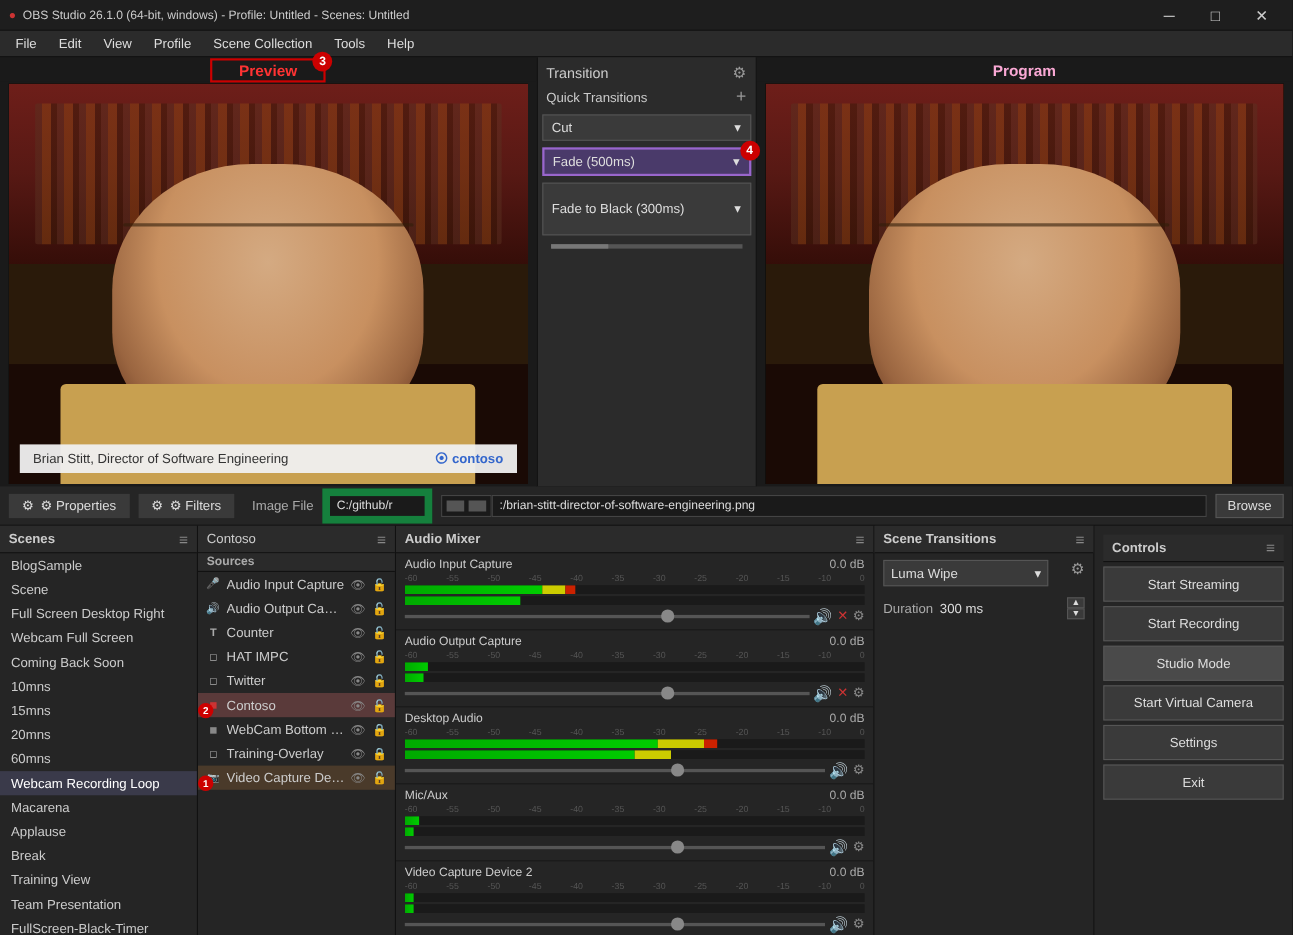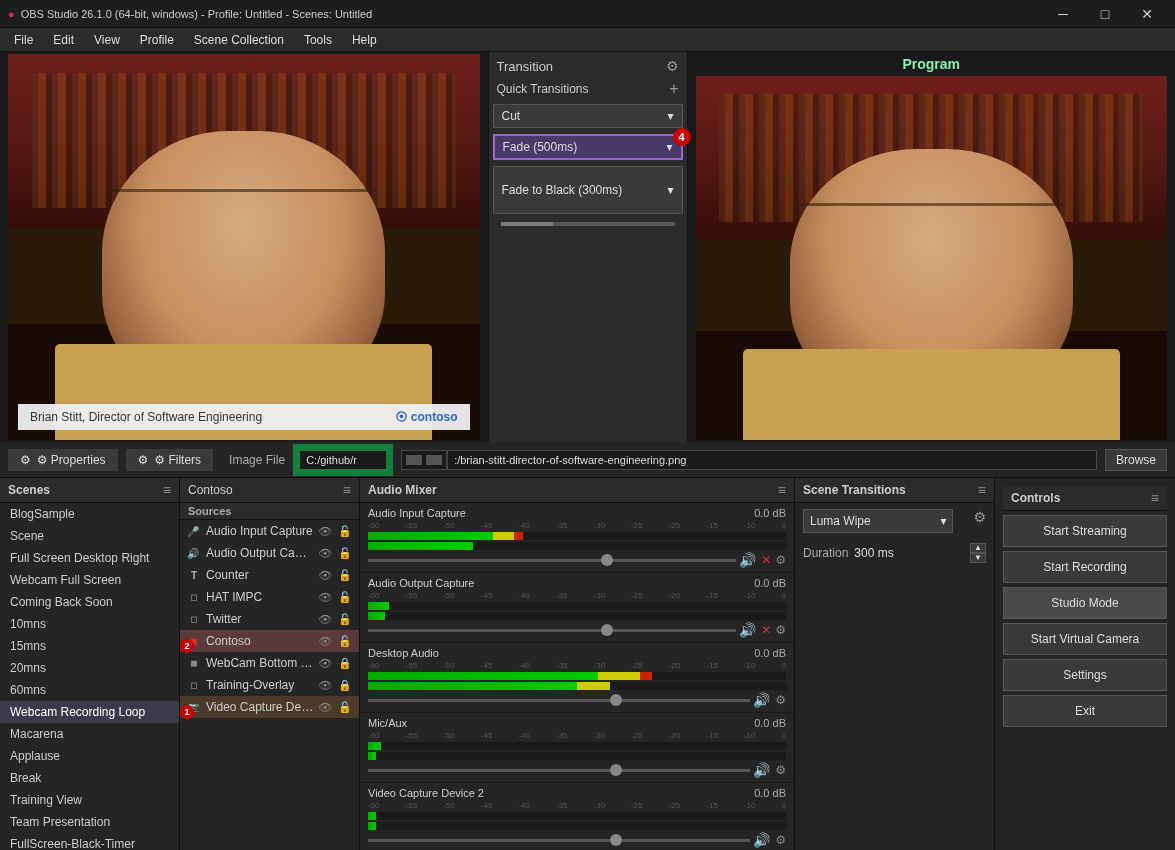--- a/index.html
+++ b/index.html
@@ -109,20 +109,26 @@
   <span class="menu-item">View</span>
   <span class="menu-item">Profile</span>
   <span class="menu-item">Scene Collection</span>
   <span class="menu-item">Tools</span>
   <span class="menu-item">Help</span>
 </div>
 
 <div id="preview-area">
 
   <div class="preview-pane">
+    <div style="text-align:center; padding: 4px 0 2px 0; background:#1a1a1a;">
+      <span style="color:#ff3333; font-size:14px; font-weight:bold; border: 2px solid #cc0000; padding: 1px 24px; position:relative;">
+        <span>Preview</span>
+        <span style="position:absolute; top:-8px; right:-8px; background:#cc0000; color:white; border-radius:50%; width:18px; height:18px; display:flex; align-items:center; justify-content:center; font-size:11px; font-weight:bold;">3</span>
+      </span>
+    </div>
     <div class="preview-video">
 
       <div style="width:100%;height:100%;background:#2a1a0a; position:relative; overflow:hidden;">
         <div style="position:absolute;top:0;left:0;right:0;height:45%;background:linear-gradient(180deg,#8b2020 0%,#6a1818 50%,#3a0808 100%); opacity:0.7;"></div>
         <div style="position:absolute;bottom:0;left:0;right:0;height:30%;background:#1a0a05;"></div>
 
         <div style="position:absolute;top:5%;left:5%;right:5%;height:35%;background:repeating-linear-gradient(90deg,#5a3020 0,#5a3020 6px,#8b4513 6px,#8b4513 14px,#3a1a08 14px,#3a1a08 20px);opacity:0.5;border-radius:2px;"></div>
 
         <div style="position:absolute;top:20%;left:20%;width:60%;height:70%;background:radial-gradient(ellipse at 50% 35%,#d4aa82 0%,#c89060 50%,#9a6540 75%,#4a2010 100%);border-radius:45% 45% 40% 40%;"></div>
 
@@ -164,21 +170,21 @@
       <span>▾</span>
     </div>
 
     <div style="margin:4px 8px;height:4px;background:#555;position:relative;cursor:pointer;">
       <div style="width:30%;height:100%;background:#777;"></div>
     </div>
   </div>
 
   <div class="preview-pane">
     <div style="text-align:center; padding: 4px 0 2px 0; background:#1a1a1a;">
-      <span style="font-size:14px; font-weight:bold; color:#86efac;">Program</span>
+      <span style="font-size:14px; font-weight:bold; color:#f9a8d4;">Program</span>
     </div>
     <div class="preview-video">
       <div style="width:100%;height:100%;background:#2a1a0a; position:relative; overflow:hidden;">
         <div style="position:absolute;top:0;left:0;right:0;height:45%;background:linear-gradient(180deg,#8b2020 0%,#6a1818 50%,#3a0808 100%); opacity:0.7;"></div>
         <div style="position:absolute;bottom:0;left:0;right:0;height:30%;background:#1a0a05;"></div>
         <div style="position:absolute;top:5%;left:5%;right:5%;height:35%;background:repeating-linear-gradient(90deg,#5a3020 0,#5a3020 6px,#8b4513 6px,#8b4513 14px,#3a1a08 14px,#3a1a08 20px);opacity:0.5;border-radius:2px;"></div>
         <div style="position:absolute;top:20%;left:20%;width:60%;height:70%;background:radial-gradient(ellipse at 50% 35%,#d4aa82 0%,#c89060 50%,#9a6540 75%,#4a2010 100%);border-radius:45% 45% 40% 40%;"></div>
         <div style="position:absolute;bottom:0;left:10%;width:80%;height:25%;background:#c8a050;border-radius:5px 5px 0 0;"></div>
         <div style="position:absolute;top:35%;left:22%;width:56%;height:3px;background:rgba(50,30,10,0.6);border-radius:2px;"></div>
       </div>

